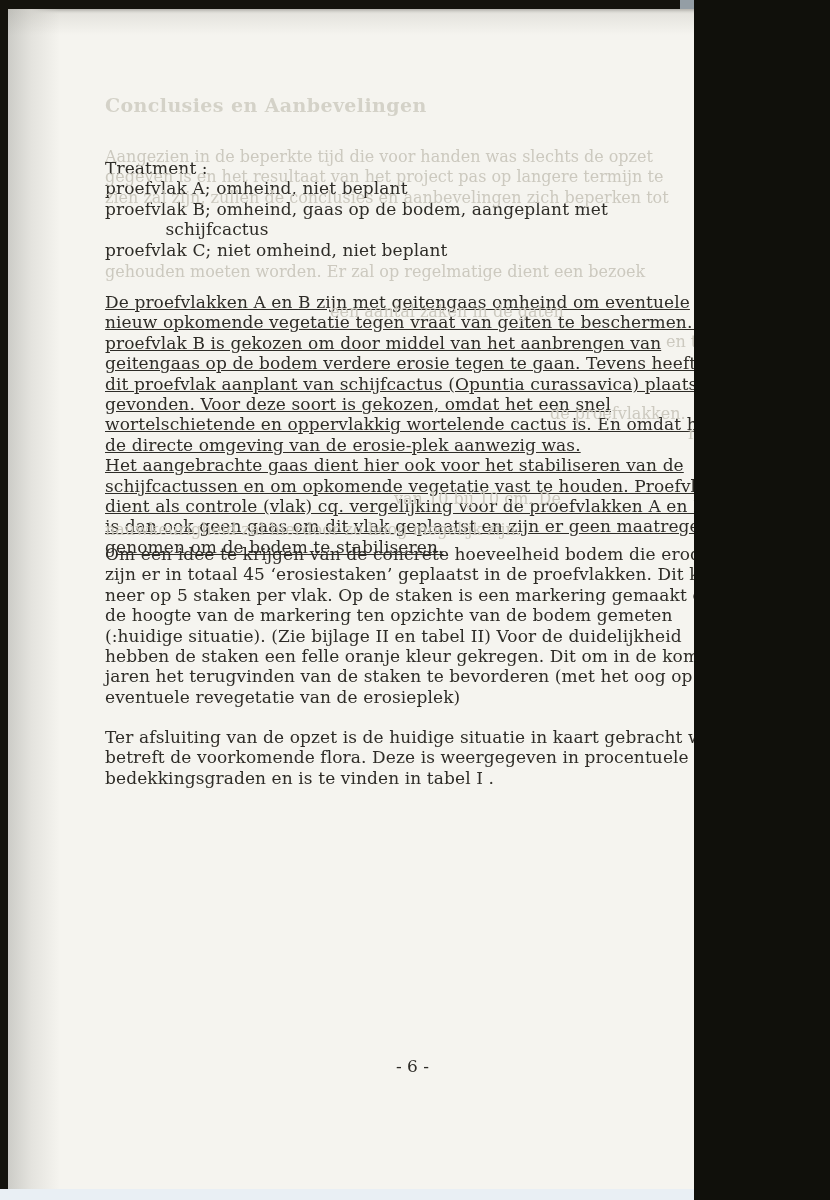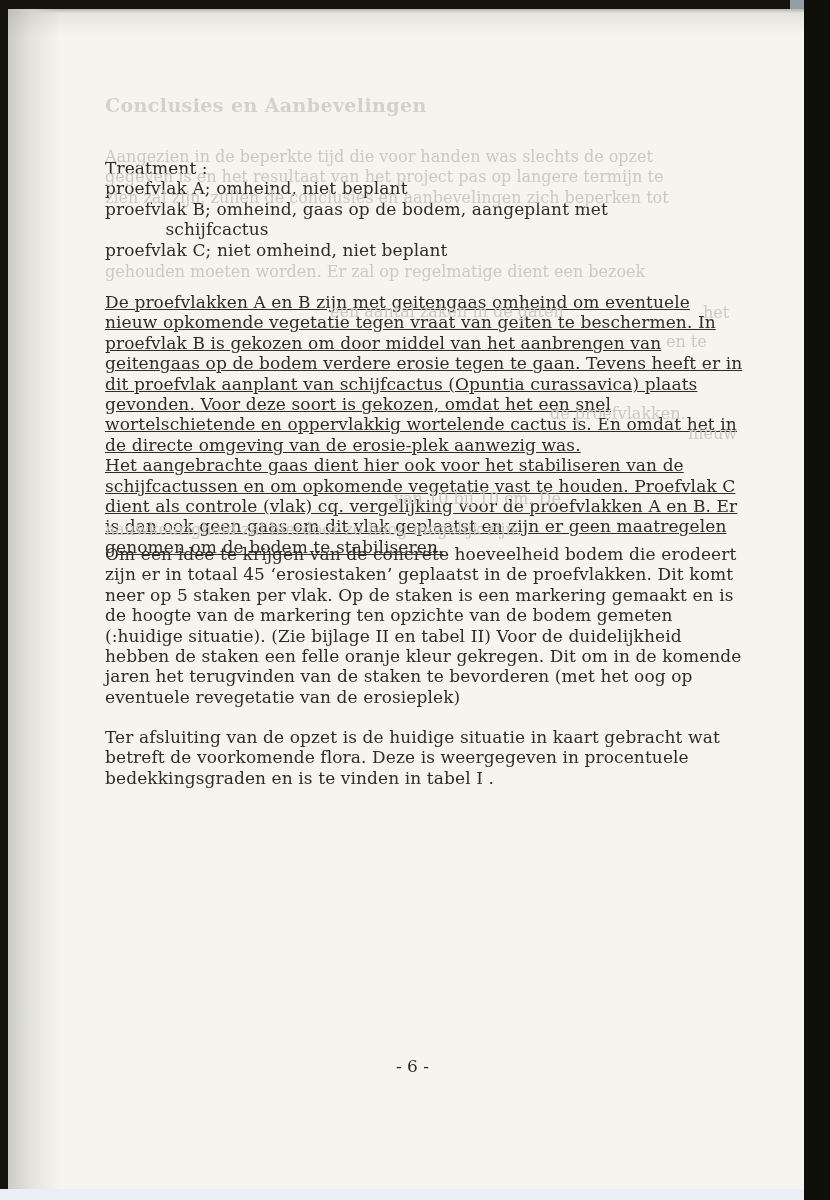--- a/index.html
+++ b/index.html
@@ -2,21 +2,21 @@
 <html><head>
 <meta charset="utf-8">
 <style>
   html, body {
     margin: 0;
     padding: 0;
     background: #10100b;
   }
   .scan {
     position: relative;
-    width: 804px;
+    width: 694px;
     height: 1200px;
     background: #14130d;
     overflow: hidden;
     font-family: "DejaVu Serif", "Liberation Serif", serif;
   }
   
   .edge-right {
     position: absolute;
     top: 0;
     right: 0;

